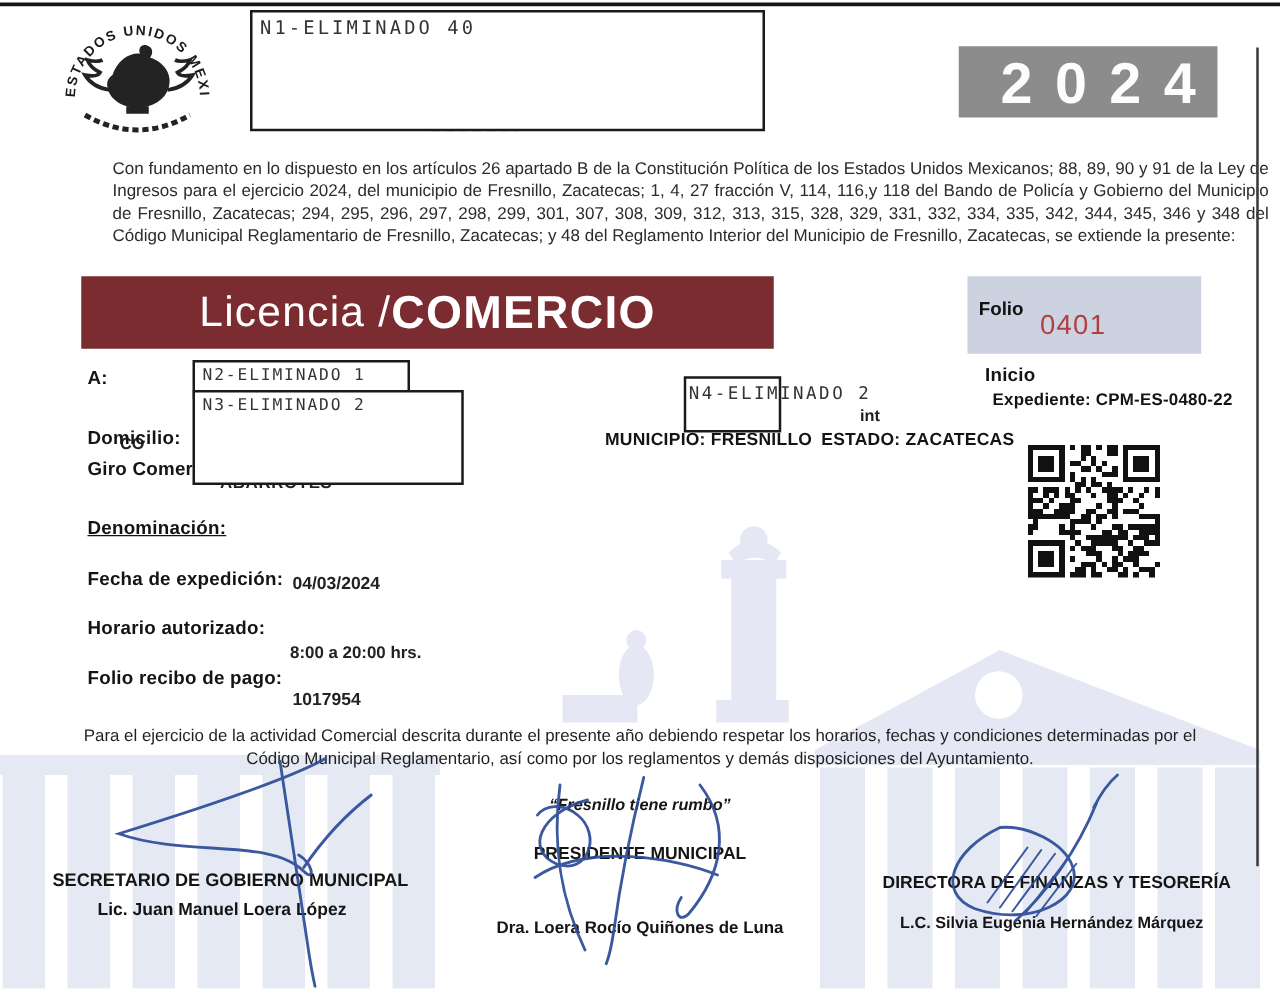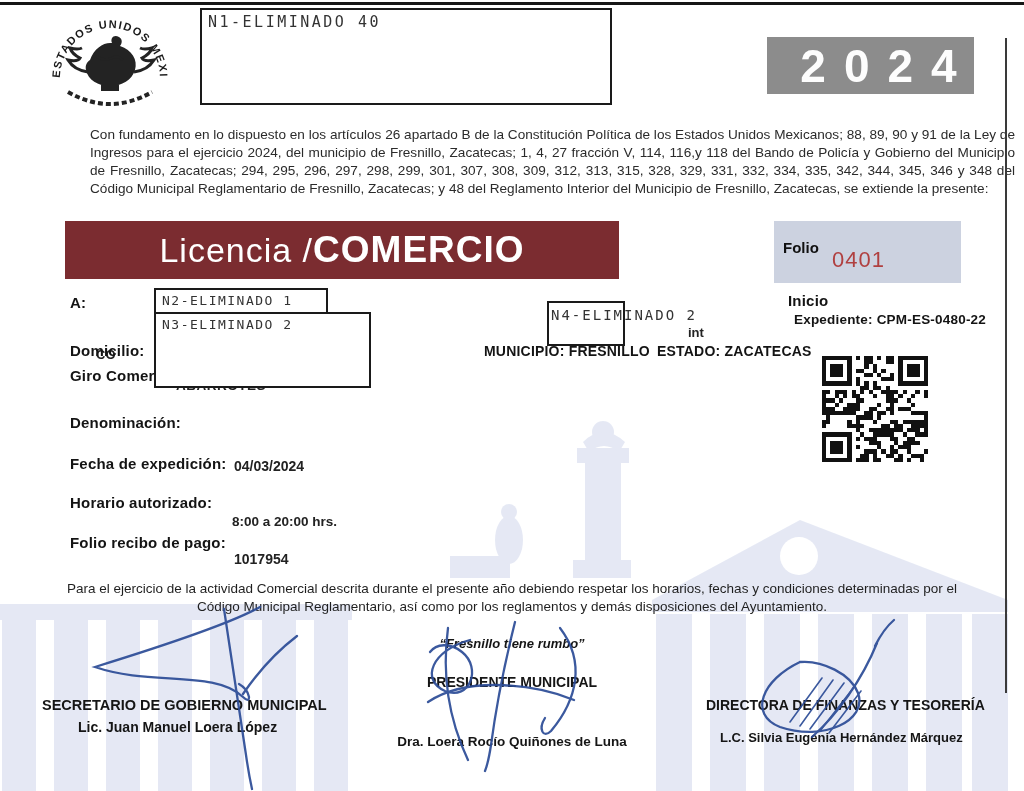--- a/index.html
+++ b/index.html
@@ -112,21 +112,21 @@
   <div class="abs" id="folio-panel">
     <div id="folio-label">Folio</div>
     <div id="folio-value">0401</div>
   </div>
 
   <div class="abs lbl" style="left:70px;top:294px;">A:</div>
   <div class="abs lbl" style="left:70px;top:320px;margin-top:22px;">Domicilio:</div>
   <div class="abs val" style="left:96px;top:347px;font-size:13px;z-index:1;">CO</div>
   <div class="abs lbl" style="left:70px;top:367px;z-index:1;">Giro Comercial:</div>
   <div class="abs val" style="left:176px;top:378px;font-size:13.5px;z-index:1;letter-spacing:.5px;">ABARROTES</div>
-  <div class="abs lbl" style="left:70px;top:414px;">Denominación:</div>
+  <div class="abs lbl" style="left:70px;top:414px;text-decoration:underline;">Denominación:</div>
   <div class="abs lbl" style="left:70px;top:455px;">Fecha de expedición:</div>
   <div class="abs val" style="left:234px;top:458px;">04/03/2024</div>
   <div class="abs lbl" style="left:70px;top:494px;">Horario autorizado:</div>
   <div class="abs val" style="left:232px;top:514px;font-size:13.5px;">8:00 a 20:00 hrs.</div>
   <div class="abs lbl" style="left:70px;top:534px;">Folio recibo de pago:</div>
   <div class="abs val" style="left:234px;top:551px;">1017954</div>
 
   <div class="abs redact-box" style="left:154px;top:288px;width:170px;height:27px;">
     <div class="redact-text">N2-ELIMINADO 1</div>
   </div>

